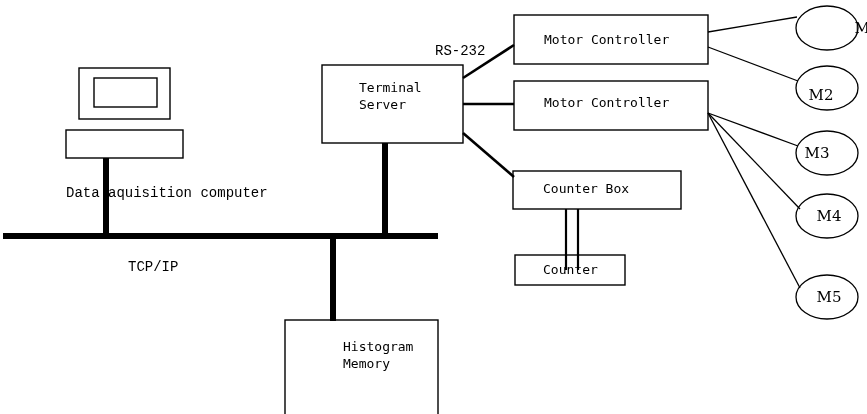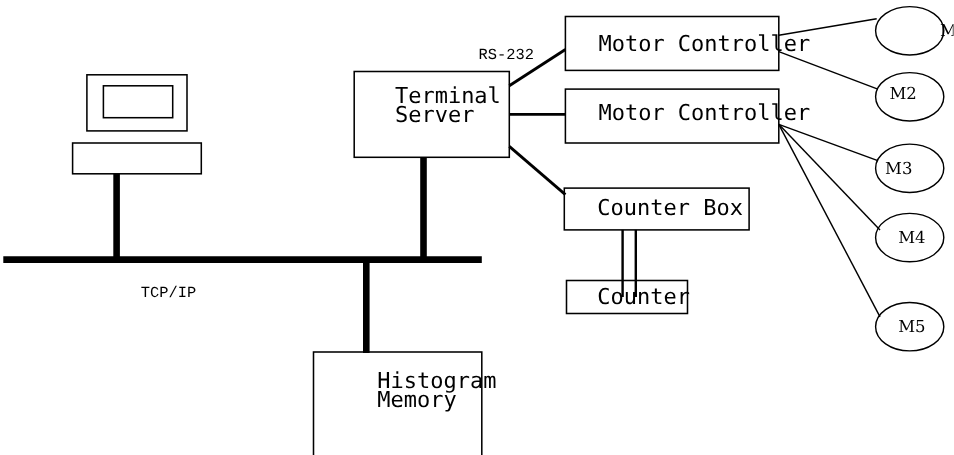--- a/index.html
+++ b/index.html
@@ -29,21 +29,21 @@
     font-size: 14px;
     line-height: 17px;
     color: #000000;
     white-space: pre;
     letter-spacing: 0px;
     margin-top: 12px;
   }
   .node-lbl {
     position: absolute;
     font-family: "DejaVu Sans Mono", "Liberation Mono", monospace;
-    font-size: 20px;
+    font-size: 13px;
     line-height: 17px;
     color: #000000;
     white-space: pre;
     padding-left: 18px;
   }
   .ell-lbl {
     position: absolute;
     font-family: "DejaVu Serif", "Liberation Serif", serif;
     font-size: 15px;
     line-height: 15px;
@@ -115,24 +115,25 @@
 
   <div class="node-lbl" style="left:526px; top:94px;">Motor Controller</div>
 
   <div class="node-lbl" style="left:525px; top:180px;">Counter Box</div>
 
   <div class="node-lbl" style="left:525px; top:261px;">Counter</div>
 
   <div class="node-lbl" style="left:325px; top:338px;">Histogram</div>
   <div class="node-lbl" style="left:325px; top:355px;">Memory</div>
 
+  <div class="lbl" style="left:66px; top:173px;">Data aquisition computer</div>
 
   <div class="lbl" style="left:128px; top:247px;">TCP/IP</div>
 
   <div class="lbl" style="left:435px; top:31px;">RS-232</div>
 
   <div class="ell-lbl" style="left:797px; top:21px; width:60px;margin-left:40px;">M1</div>
-  <div class="ell-lbl" style="left:797px; top:78px; width:48px;">M2</div>
+  <div class="ell-lbl" style="left:797px; top:88px; width:48px;">M2</div>
   <div class="ell-lbl" style="left:797px; top:146px; width:40px;">M3</div>
   <div class="ell-lbl" style="left:797px; top:209px; width:64px;">M4</div>
   <div class="ell-lbl" style="left:797px; top:290px; width:64px;">M5</div>
 
 </div>
 
 </body></html>

